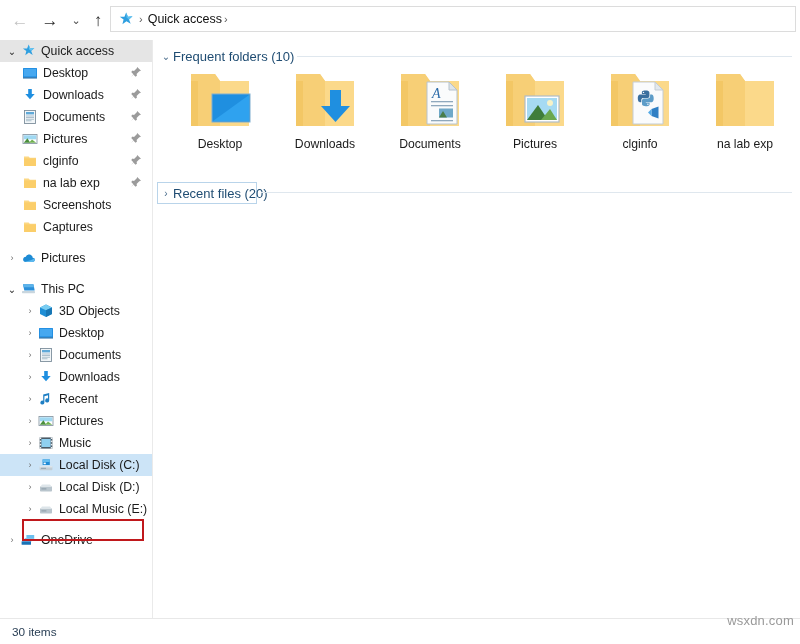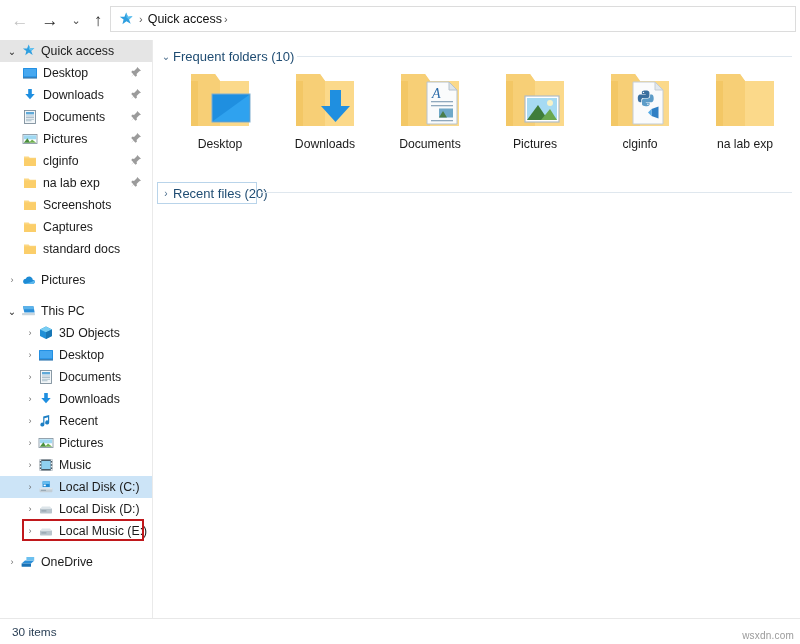--- a/index.html
+++ b/index.html
@@ -175,22 +175,22 @@
     width: 800px; height: 25px;
     background: #ffffff;
     display: flex; align-items: center;
   }
   #status-text {
     margin-left: 12px;
     font-size: 11.8px;
     color: #2a3f55;
   }
   #watermark {
-    position: absolute; right: 6px; bottom: 3px;
-    font-size: 10px; color: #9a9a9a;
+    position: absolute; right: 6px; bottom: 16px;
+    font-size: 13px; color: #9a9a9a;
     letter-spacing: .2px;
   }
 </style>
 </head>
 <body>
 
 <div id="app">
 
   <div id="navbar">
     <div class="navbtn disabled" id="nav-back">←</div>
@@ -302,27 +302,20 @@
 
     <div class="tree-row ind1">
       <svg class="tree-ico" viewBox="0 0 16 16">
         <path d="M2 3.4 h4.6 l1.2 1.4 H14 v8.2 H2 Z" fill="#fcd884"></path>
         <path d="M2 5.4 h12 v7.6 H2 Z" fill="#fbce6a"></path>
       </svg>
       <span class="tree-label">Captures</span>
     </div>
 
 
-    <div class="tree-row ind1">
-      <svg class="tree-ico" viewBox="0 0 16 16">
-        <path d="M2 3.4 h4.6 l1.2 1.4 H14 v8.2 H2 Z" fill="#fcd884"></path>
-        <path d="M2 5.4 h12 v7.6 H2 Z" fill="#fbce6a"></path>
-      </svg>
-      <span class="tree-label">standard docs</span>
-    </div>
 
     <div class="spacer9"></div>
 
     <div class="tree-row ind0">
       <span class="chev">›</span>
       <svg class="tree-ico" viewBox="0 0 16 16">
         <path d="M4.3 12 h8.1 c1.5 0 2.5-1 2.5-2.2 0-1.2-1-2.1-2.2-2.1 -0.2-1.8-1.7-3.1-3.5-3.1 -1.5 0-2.8 0.9-3.3 2.2 -1.6 0.1-2.8 1.3-2.8 2.7 0 1.4 1 2.5 2.3 2.5 Z" fill="#1e8bd4"></path>
         <path d="M4.3 12 h8.1 c1.5 0 2.5-1 2.5-2.2 0-0.6-0.3-1.2-0.7-1.6 -1.3 1.6-4.6 2.3-9.9 3.8 Z" fill="#5cb8ee"></path>
       </svg>
       <span class="tree-label">Pictures</span>

